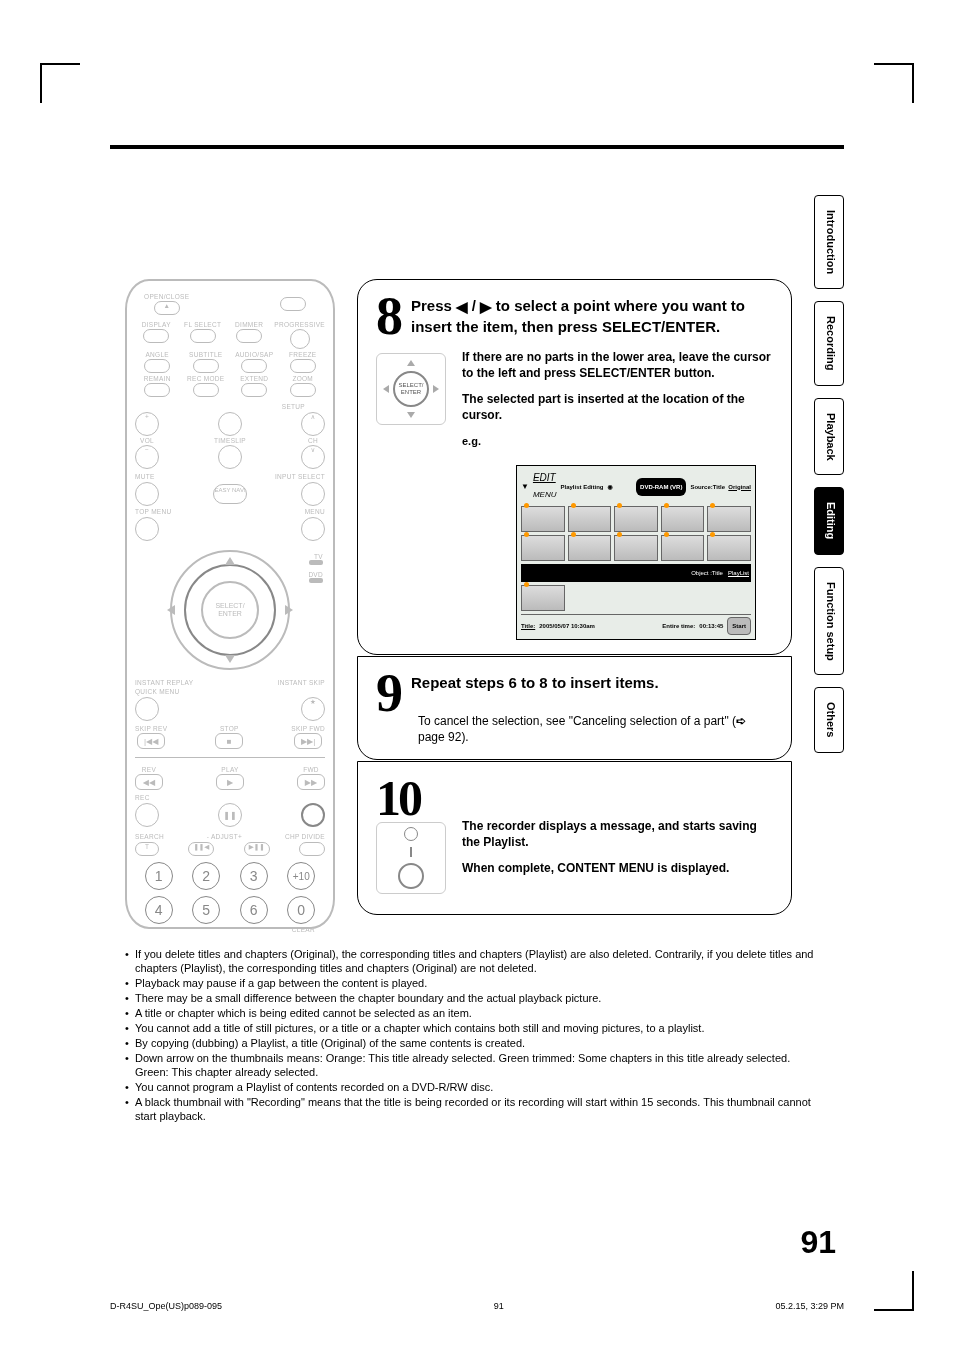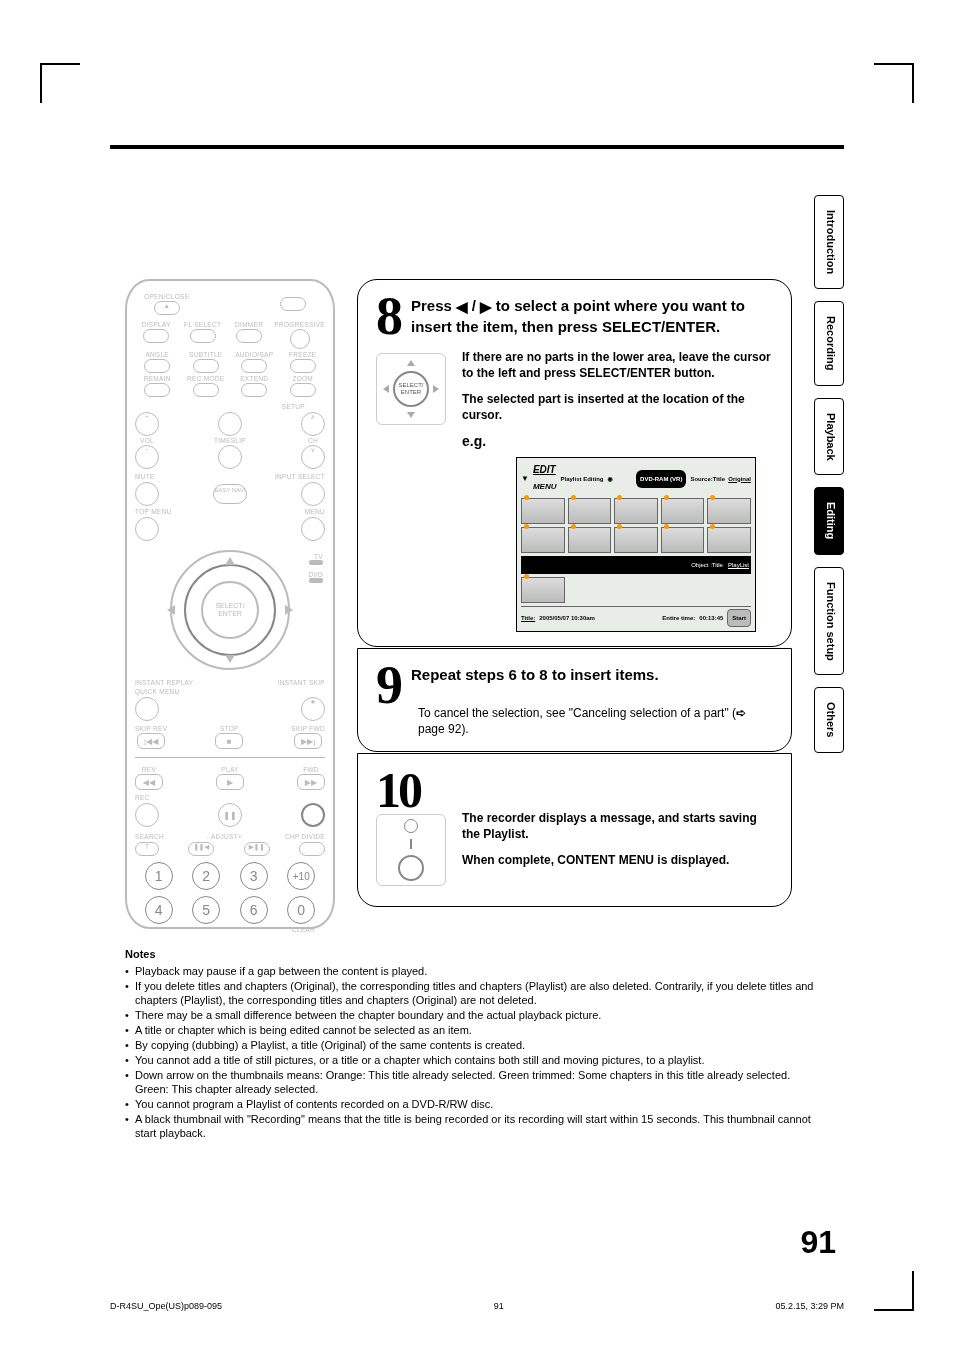--- a/index.html
+++ b/index.html
@@ -59,26 +59,26 @@
   .step-body { clear: both; font-size: 12px; line-height: 16px; }
   .step-icon { float: left; width: 70px; height: 72px; border: 1px solid #ccc; border-radius: 6px; margin: 4px 16px 6px 0; display: flex; align-items: center; justify-content: center; position: relative; }
   .enter-btn { width: 36px; height: 36px; border: 2px solid #888; border-radius: 50%; display:flex; align-items:center; justify-content:center; font-size:6px; line-height:7px; text-align:center; color:#555; }
   .small-arrow { position:absolute; width:0; height:0; border-style:solid; }
   .small-arrow.l { left:6px; top:50%; transform:translateY(-50%); border-width:4px 6px 4px 0; border-color:transparent #aaa transparent transparent; }
   .small-arrow.r { right:6px; top:50%; transform:translateY(-50%); border-width:4px 0 4px 6px; border-color:transparent transparent transparent #aaa; }
   .small-arrow.u { top:6px; left:50%; transform:translateX(-50%); border-width:0 4px 6px 4px; border-color:transparent transparent #aaa transparent; }
   .small-arrow.d { bottom:6px; left:50%; transform:translateX(-50%); border-width:6px 4px 0 4px; border-color:#aaa transparent transparent transparent; }
   .step-text { overflow: hidden; font-weight: bold; }
   .step-text p { margin-bottom: 10px; }
-  .eg-label { font-size: 14px; margin-left: 92px; display: block; margin-bottom: 8px; }
+  .eg-label { font-size: 11px; margin-left: 92px; display: block; margin-bottom: 16px; }
 
   
   .edit-scr { margin-left: 140px; width: 240px; border: 1px solid #000; background: #e8ede8; font-size: 6px; padding: 4px; }
   .edit-scr .hdr { display:flex; align-items:center; gap:4px; color:#000; font-weight:bold; margin-bottom:3px; }
-  .edit-scr .hdr .menu-lbl { font-size:10px; font-style:italic; font-weight:bold; }
+  .edit-scr .hdr .menu-lbl { font-size:10px; font-style:italic; font-weight:normal; }
   .edit-scr .hdr .pl { font-size:6px; font-weight:bold; }
   .edit-scr .hdr .dvd { margin-left:auto; background:#000; color:#fff; border-radius:6px; padding:1px 4px; font-size:6px; }
   .edit-scr .hdr .src { font-size:6px; }
   .edit-scr .thumbs { display:grid; grid-template-columns:repeat(5,1fr); gap:3px; }
   .edit-scr .thumb { height:26px; background:linear-gradient(#ddd,#bbb); border:1px solid #666; position:relative; }
   .edit-scr .thumb::before { content:''; position:absolute; top:-4px; left:2px; width:5px; height:5px; border-radius:50%; background:#f90; }
   .edit-scr .pill { background:#bbb; border:1px solid #666; border-radius:4px; padding:0 4px; }
   .edit-scr .objbar { background:#000; color:#fff; text-align:right; margin:3px 0; padding:1px 2px; font-size:6px; }
   .edit-scr .src u, .edit-scr .objbar u { text-decoration: underline; }
   .edit-scr .bot { border-top:1px solid #666; margin-top:3px; padding-top:2px; display:flex; align-items:center; gap:4px; font-size:6px; font-weight:bold; }
@@ -400,28 +400,27 @@
             <p>The recorder displays a message, and starts saving the Playlist.</p>
             <p>When complete, CONTENT MENU is displayed.</p>
           </div>
           <div style="clear:both"></div>
         </div>
       </div>
 
     </div>
 
     <div class="notes">
-      <h4>Notes</h4>
       <ul>
+        <li>If you delete titles and chapters (Original), the corresponding titles and chapters (Playlist) are also deleted. Contrarily, if you delete titles and chapters (Playlist), the corresponding titles and chapters (Original) are not deleted.</li>
         <li>Playback may pause if a gap between the content is played.</li>
-        <li>If you delete titles and chapters (Original), the corresponding titles and chapters (Playlist) are also deleted. Contrarily, if you delete titles and chapters (Playlist), the corresponding titles and chapters (Original) are not deleted.</li>
         <li>There may be a small difference between the chapter boundary and the actual playback picture.</li>
         <li>A title or chapter which is being edited cannot be selected as an item.</li>
+        <li>You cannot add a title of still pictures, or a title or a chapter which contains both still and moving pictures, to a playlist.</li>
         <li>By copying (dubbing) a Playlist, a title (Original) of the same contents is created.</li>
-        <li>You cannot add a title of still pictures, or a title or a chapter which contains both still and moving pictures, to a playlist.</li>
         <li>Down arrow on the thumbnails means: Orange: This title already selected. Green trimmed: Some chapters in this title already selected.  Green: This chapter already selected.</li>
         <li>You cannot program a Playlist of contents recorded on a DVD-R/RW disc.</li>
         <li>A black thumbnail with "Recording" means that the title is being recorded or its recording will start within 15 seconds. This thumbnail cannot start playback.</li>
       </ul>
     </div>
 
   </div>
 
   <div class="page-num">91</div>
   <div class="footer">

